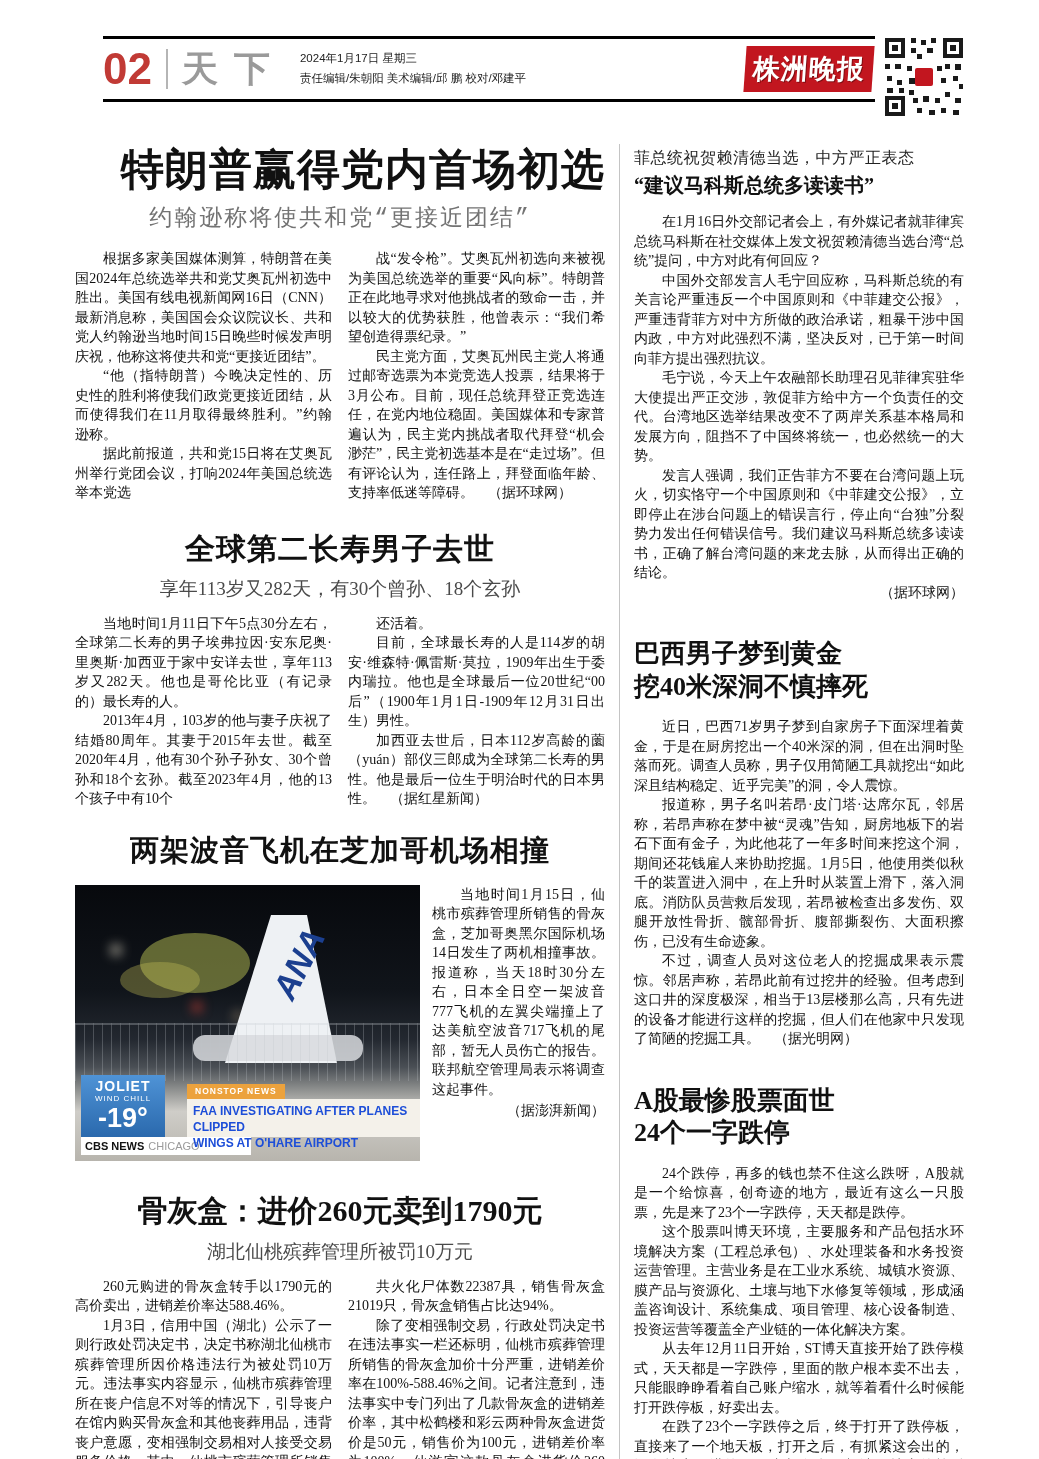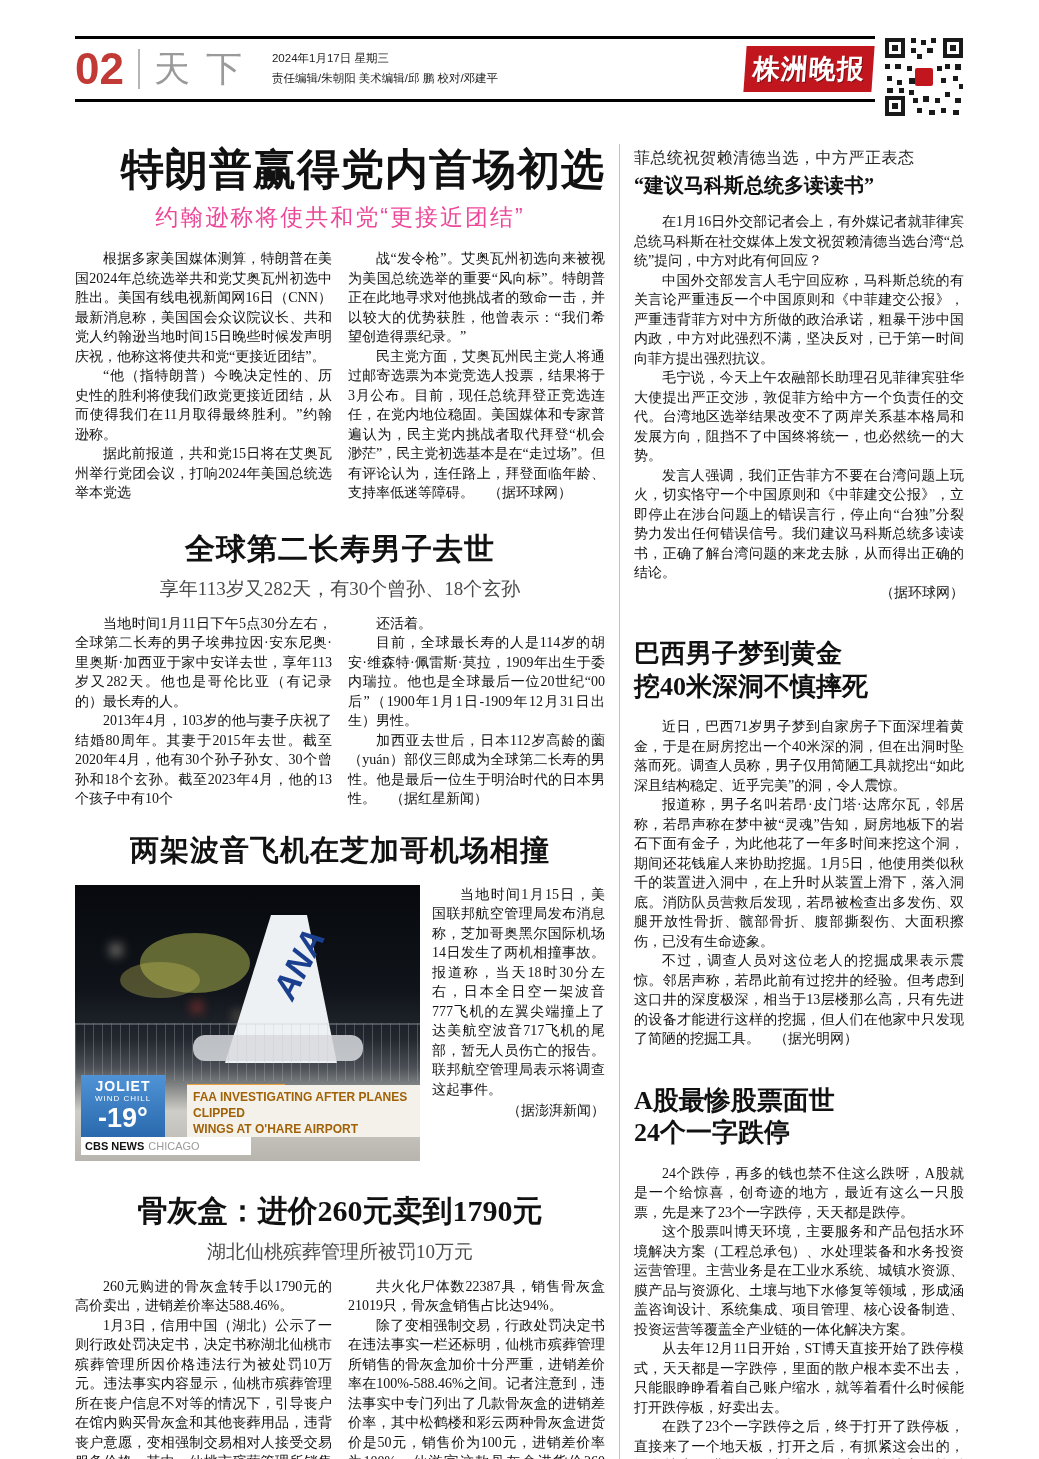--- a/index.html
+++ b/index.html
@@ -9,31 +9,31 @@
     font-family:"Liberation Serif","DejaVu Serif",serif;
     color:#111; overflow:hidden;
   }
   .page { width:1039px; height:1459px; padding:36px 74px 0 75px; position:relative; }
 
   
   .header { display:flex; align-items:stretch; }
   .header-main {
     flex:1; border-top:3px solid #000; border-bottom:3px solid #000;
     display:flex; justify-content:space-between; align-items:center;
-    padding:6px 2px 6px 0; height:66px;
+    padding:6px 2px 6px 0; height:66px;margin-left:28px;
   }
   .header-left { display:flex; align-items:center; gap:14px; }
   .page-num {
     font-family:"Liberation Sans","DejaVu Sans",sans-serif;
     font-size:44px; font-weight:bold; color:#c13a35; line-height:1;
   }
   .hdr-bar { width:2px; height:40px; background:#b5b5b5; }
   .section-name {
     font-family:"Liberation Sans","DejaVu Sans",sans-serif;
-    font-size:36px; font-weight:normal; color:#9a9a9a; letter-spacing:16px; line-height:1;
+    font-size:36px; font-weight:bold; color:#9a9a9a; letter-spacing:16px; line-height:1;
   }
   .pub-info { font-family:"Liberation Sans","DejaVu Sans",sans-serif; font-size:11.5px; color:#222; line-height:1.7; }
   .masthead {
     background:#c2161f; color:#fff; width:128px; height:46px;
     display:flex; align-items:center; justify-content:center;
     font-family:"Liberation Serif","DejaVu Serif",serif;
     font-weight:bold; font-size:27px; letter-spacing:1px;
     transform:skewX(-4deg); text-shadow:1px 1px 0 #7e0d12;
   }
   .qr-wrap { width:82px; height:82px; margin-left:8px; align-self:center; }
@@ -50,22 +50,22 @@
     font-family:"Liberation Serif","DejaVu Serif",serif;
   }
   .attribution { font-size:14px; line-height:19.5px; text-align:right; }
 
   
   .hl-main {
     font-family:"Liberation Sans","DejaVu Sans",sans-serif;
     font-size:43px; font-weight:900; text-align:right; letter-spacing:1px; line-height:1.1;
   }
   .sub-main {
-    font-family:Liberation Sans, sans-serif;
-    font-size:23px; color:#ec4899; text-align:center; letter-spacing:2px; margin-top:9px;
+    font-family:Liberation Mono, monospace;
+    font-size:23px; color:#737373; text-align:center; letter-spacing:2px; margin-top:9px;
   }
   .hl-serif { font-family:"Liberation Serif","DejaVu Serif",serif; font-weight:bold; text-align:center; }
   .hl-b { font-size:30px; letter-spacing:1px; }
   .sub-b  { font-size:19px; color:#4a4a4a; text-align:center; margin-top:6px; font-weight:normal; }
   .hl-c { font-size:29px; letter-spacing:1px; }
   .hl-d { font-size:30px; }
   .sub-d { font-size:19px; color:#4a4a4a; text-align:center; margin-top:7px; }
 
   .art-a { margin-top:2px; }
   .art-a .body-cols { margin-top:16px; }
@@ -113,22 +113,22 @@
     display:flex; align-items:center; padding-left:4px; gap:4px;margin-top:12px;
   }
   .cs-bold { font-weight:bold; color:#111; }
   .cs-light { color:#9a9a9a; }
   .chyron-tag {
     position:absolute; left:112px; bottom:62px; height:15px; padding:0 8px;
     background:#eca23d; color:#fff; font-family:"Liberation Sans","DejaVu Sans",sans-serif;
     font-size:8.5px; font-weight:bold; letter-spacing:1px; display:flex; align-items:center;
   }
   .chyron-banner {
-    position:absolute; left:112px; right:0; bottom:24px; height:52px;
-    background:#f4f1ea; color:#a16207; font-family:"Liberation Sans","DejaVu Sans",sans-serif;
+    position:absolute; left:112px; right:0; bottom:24px; height:38px;
+    background:#f4f1ea; color:#1d4ed8; font-family:"Liberation Sans","DejaVu Sans",sans-serif;
     font-size:12px; font-weight:bold; line-height:1.35; padding:4px 0 0 6px; letter-spacing:0;
   }
   .photo-side { width:173px; }
   .photo-side .attribution { margin-top:2px; }
 </style>
 </head>
 <body>
 
 <div class="page">
 
@@ -261,21 +261,21 @@
             </div>
             <div class="chyron-tag">NONSTOP NEWS</div>
             <div class="chyron-banner">
               <div>FAA INVESTIGATING AFTER PLANES CLIPPED</div>
               <div>WINGS AT O'HARE AIRPORT</div>
             </div>
           </div>
 
           <div class="photo-side">
             <div>
-                <p>当地时间1月15日，美国联邦航空管理局发布消息称，芝加哥奥黑尔国际机场14日发生了两机相撞事故。报道称，当天18时30分左右，日本全日空一架波音777飞机的左翼尖端撞上了达美航空波音717飞机的尾部，暂无人员伤亡的报告。联邦航空管理局表示将调查这起事件。</p>
+                <p>当地时间1月15日，仙桃市殡葬管理所销售的骨灰盒，芝加哥奥黑尔国际机场14日发生了两机相撞事故。报道称，当天18时30分左右，日本全日空一架波音777飞机的左翼尖端撞上了达美航空波音717飞机的尾部，暂无人员伤亡的报告。联邦航空管理局表示将调查这起事件。</p>
               </div>
             <div class="attribution">（据澎湃新闻）</div>
           </div>
         </div>
       </div>
 
       <div class="art-d">
         <div class="hl-serif hl-d">骨灰盒：进价260元卖到1790元</div>
         <div class="sub-d">湖北仙桃殡葬管理所被罚10万元</div>
         <div class="body-cols">

